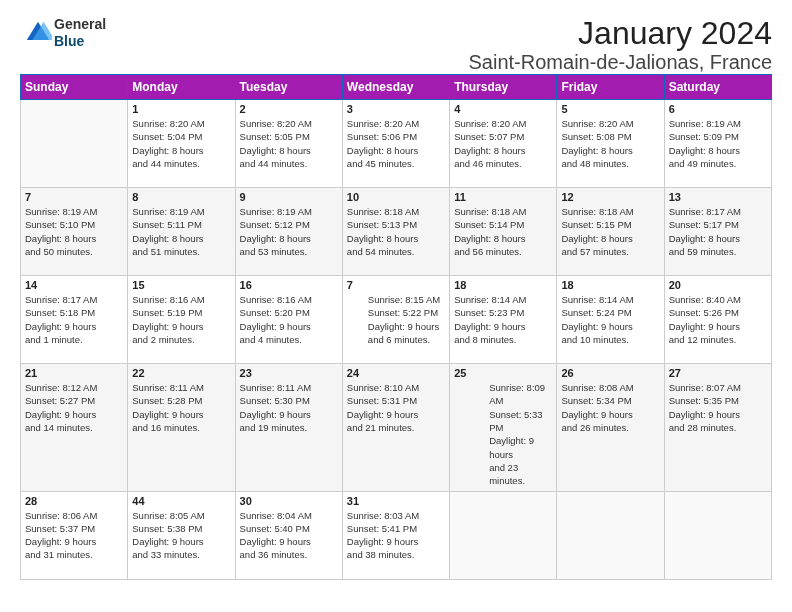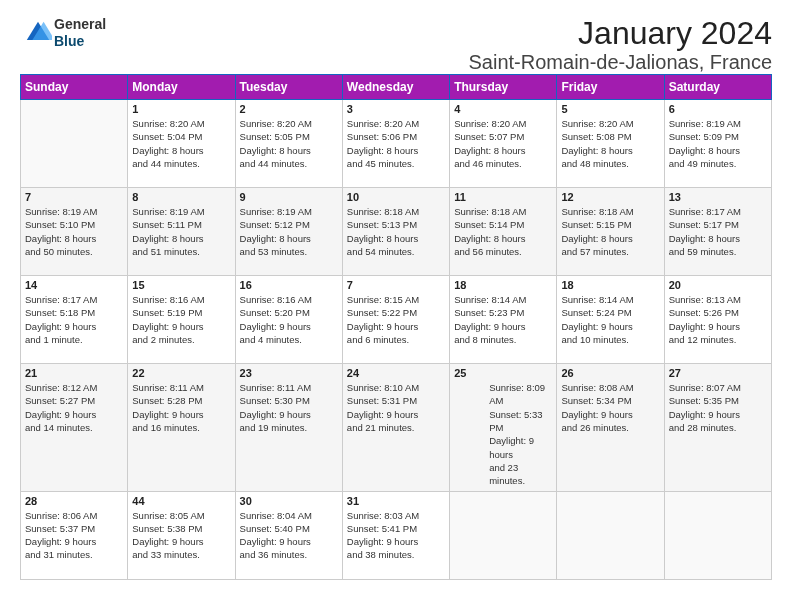--- a/index.html
+++ b/index.html
@@ -243,42 +243,42 @@
           </td>
           <td>
             <span class="day-num">16</span>
             <div class="day-info" style="white-space: pre-line;">Sunrise: 8:16 AM
 Sunset: 5:20 PM
 Daylight: 9 hours
 and 4 minutes.</div>
           </td>
           <td>
             <span class="day-num">7</span>
-            <div class="day-info" style="white-space: pre-line;">Sunrise: 8:15 AM
+            <div class="day-info" style="white-space: pre-line; margin-left: 21px;">Sunrise: 8:15 AM
 Sunset: 5:22 PM
 Daylight: 9 hours
 and 6 minutes.</div>
           </td>
           <td>
             <span class="day-num">18</span>
             <div class="day-info" style="white-space: pre-line;">Sunrise: 8:14 AM
 Sunset: 5:23 PM
 Daylight: 9 hours
 and 8 minutes.</div>
           </td>
           <td>
             <span class="day-num">18</span>
             <div class="day-info" style="white-space: pre-line;">Sunrise: 8:14 AM
 Sunset: 5:24 PM
 Daylight: 9 hours
 and 10 minutes.</div>
           </td>
           <td>
             <span class="day-num">20</span>
-            <div class="day-info" style="white-space: pre-line;">Sunrise: 8:13 AM
+            <div class="day-info" style="white-space: pre-line;">Sunrise: 8:40 AM
 Sunset: 5:26 PM
 Daylight: 9 hours
 and 12 minutes.</div>
           </td>
         </tr>
         <tr>
           <td>
             <span class="day-num">21</span>
             <div class="day-info" style="white-space: pre-line;">Sunrise: 8:12 AM
 Sunset: 5:27 PM

